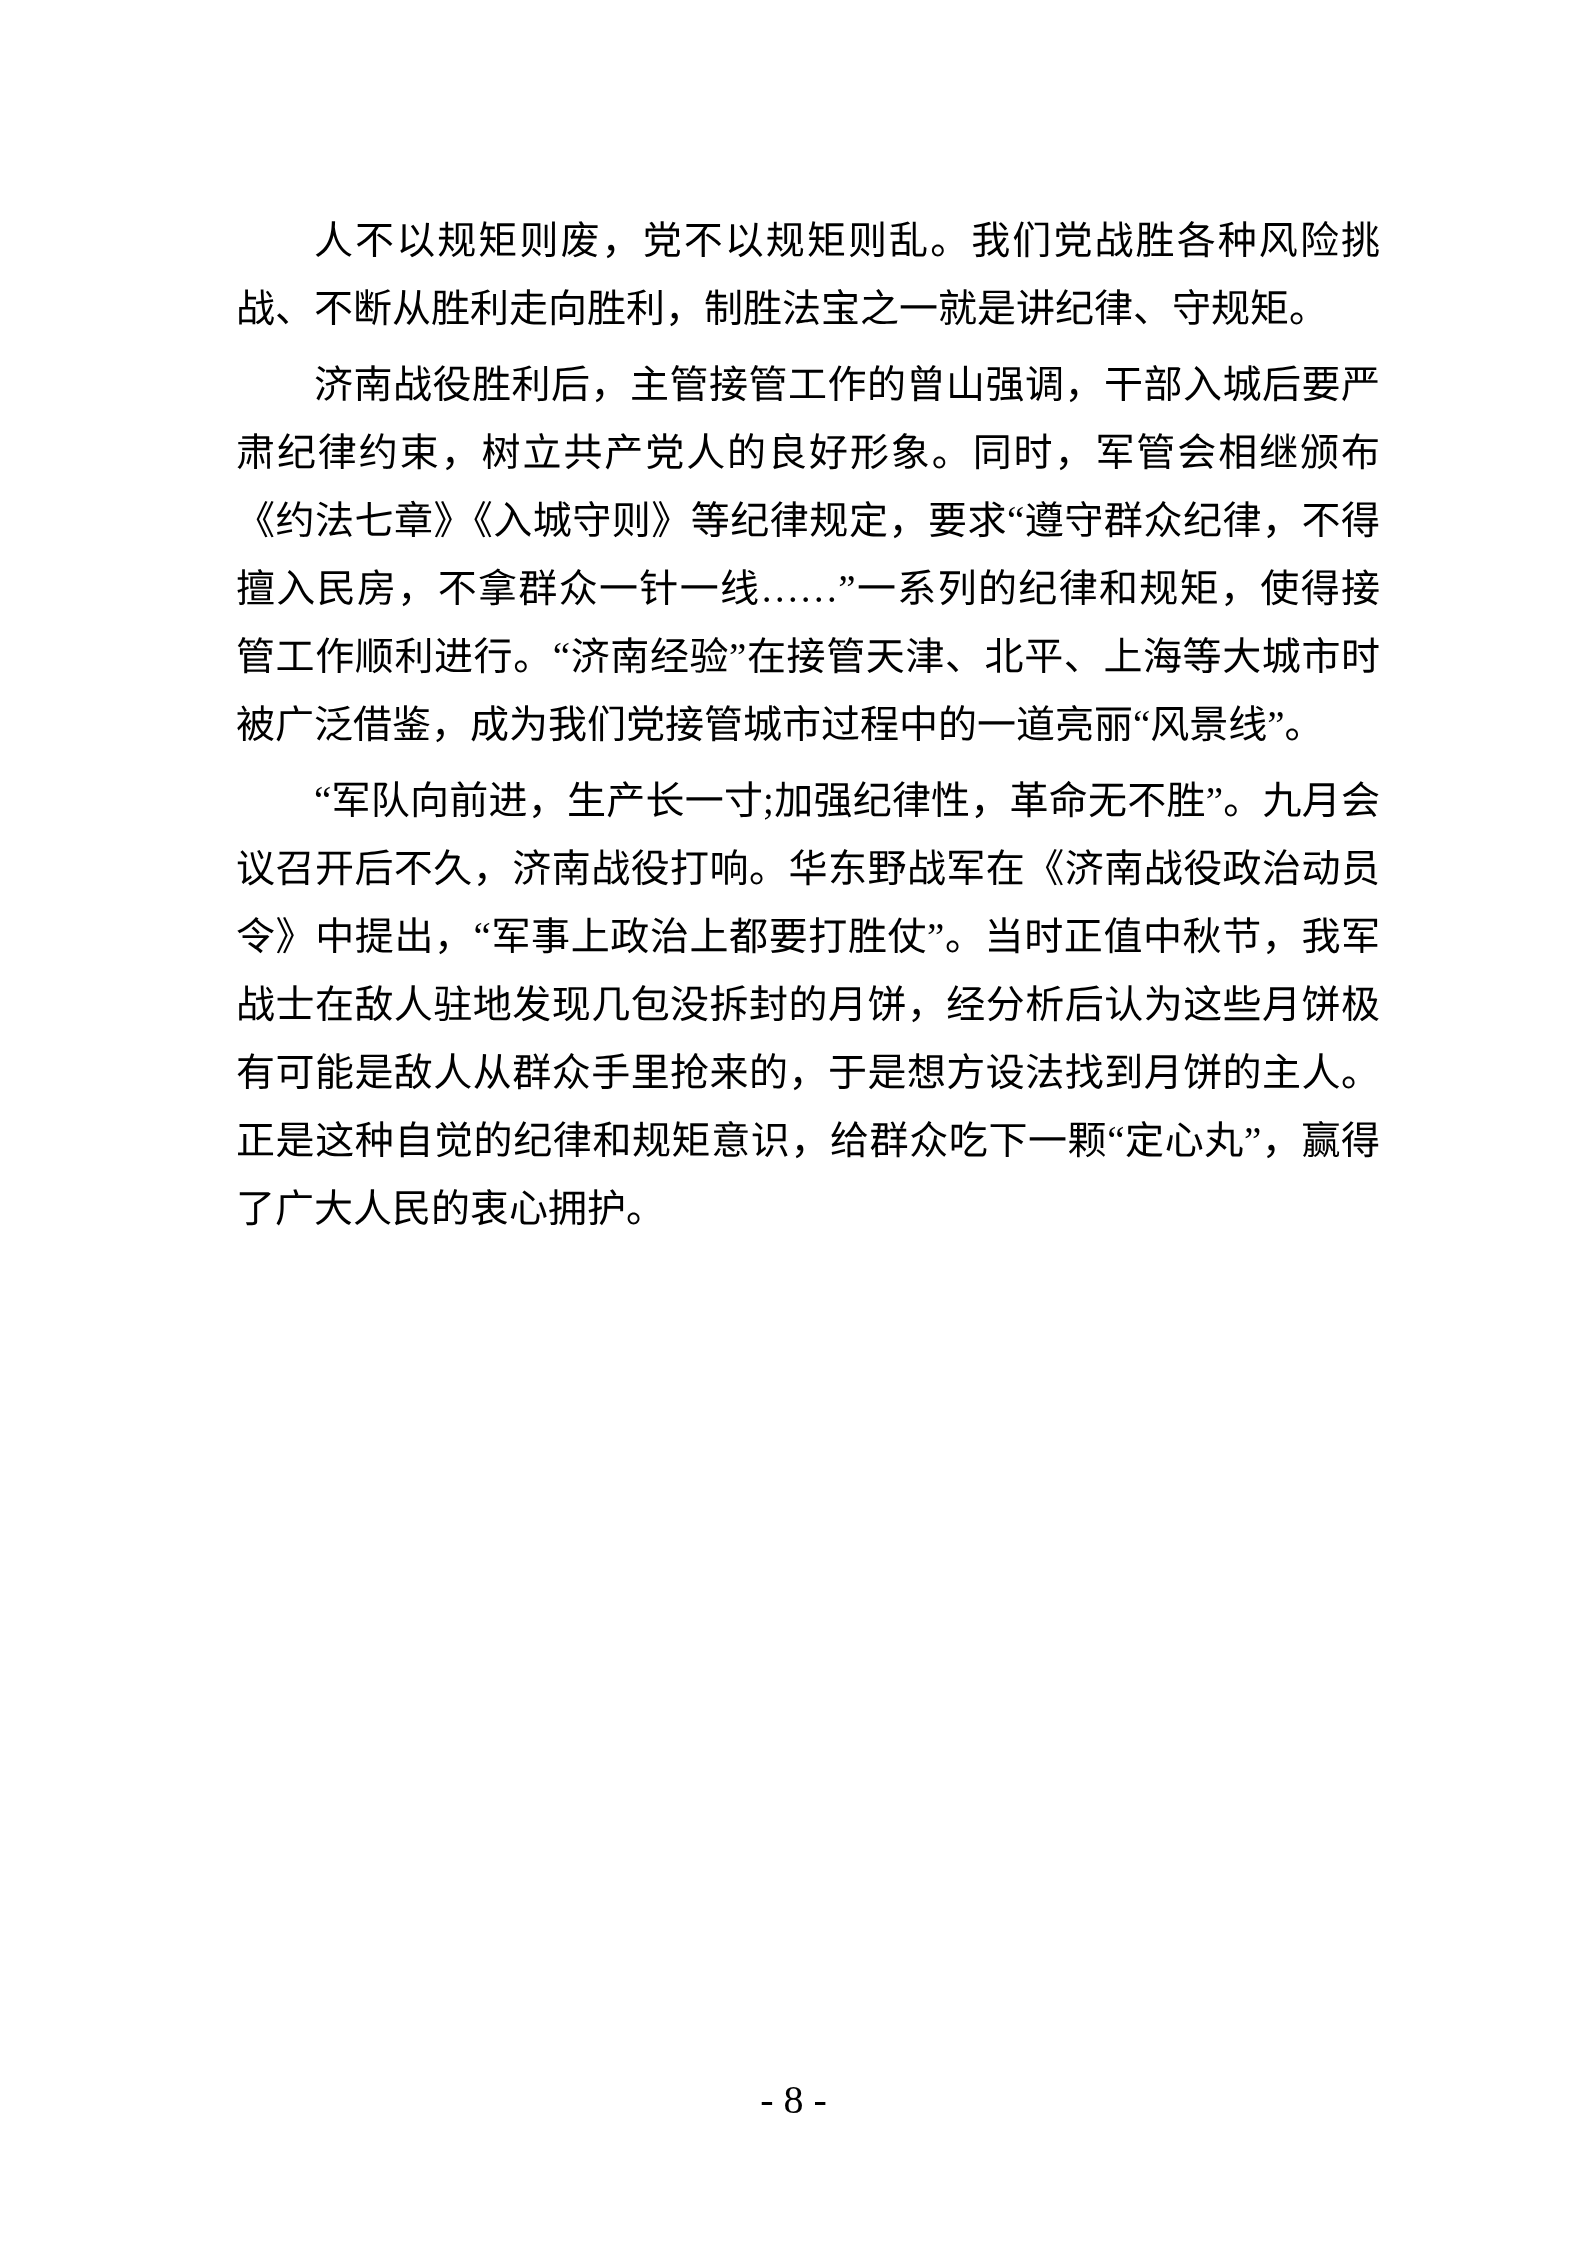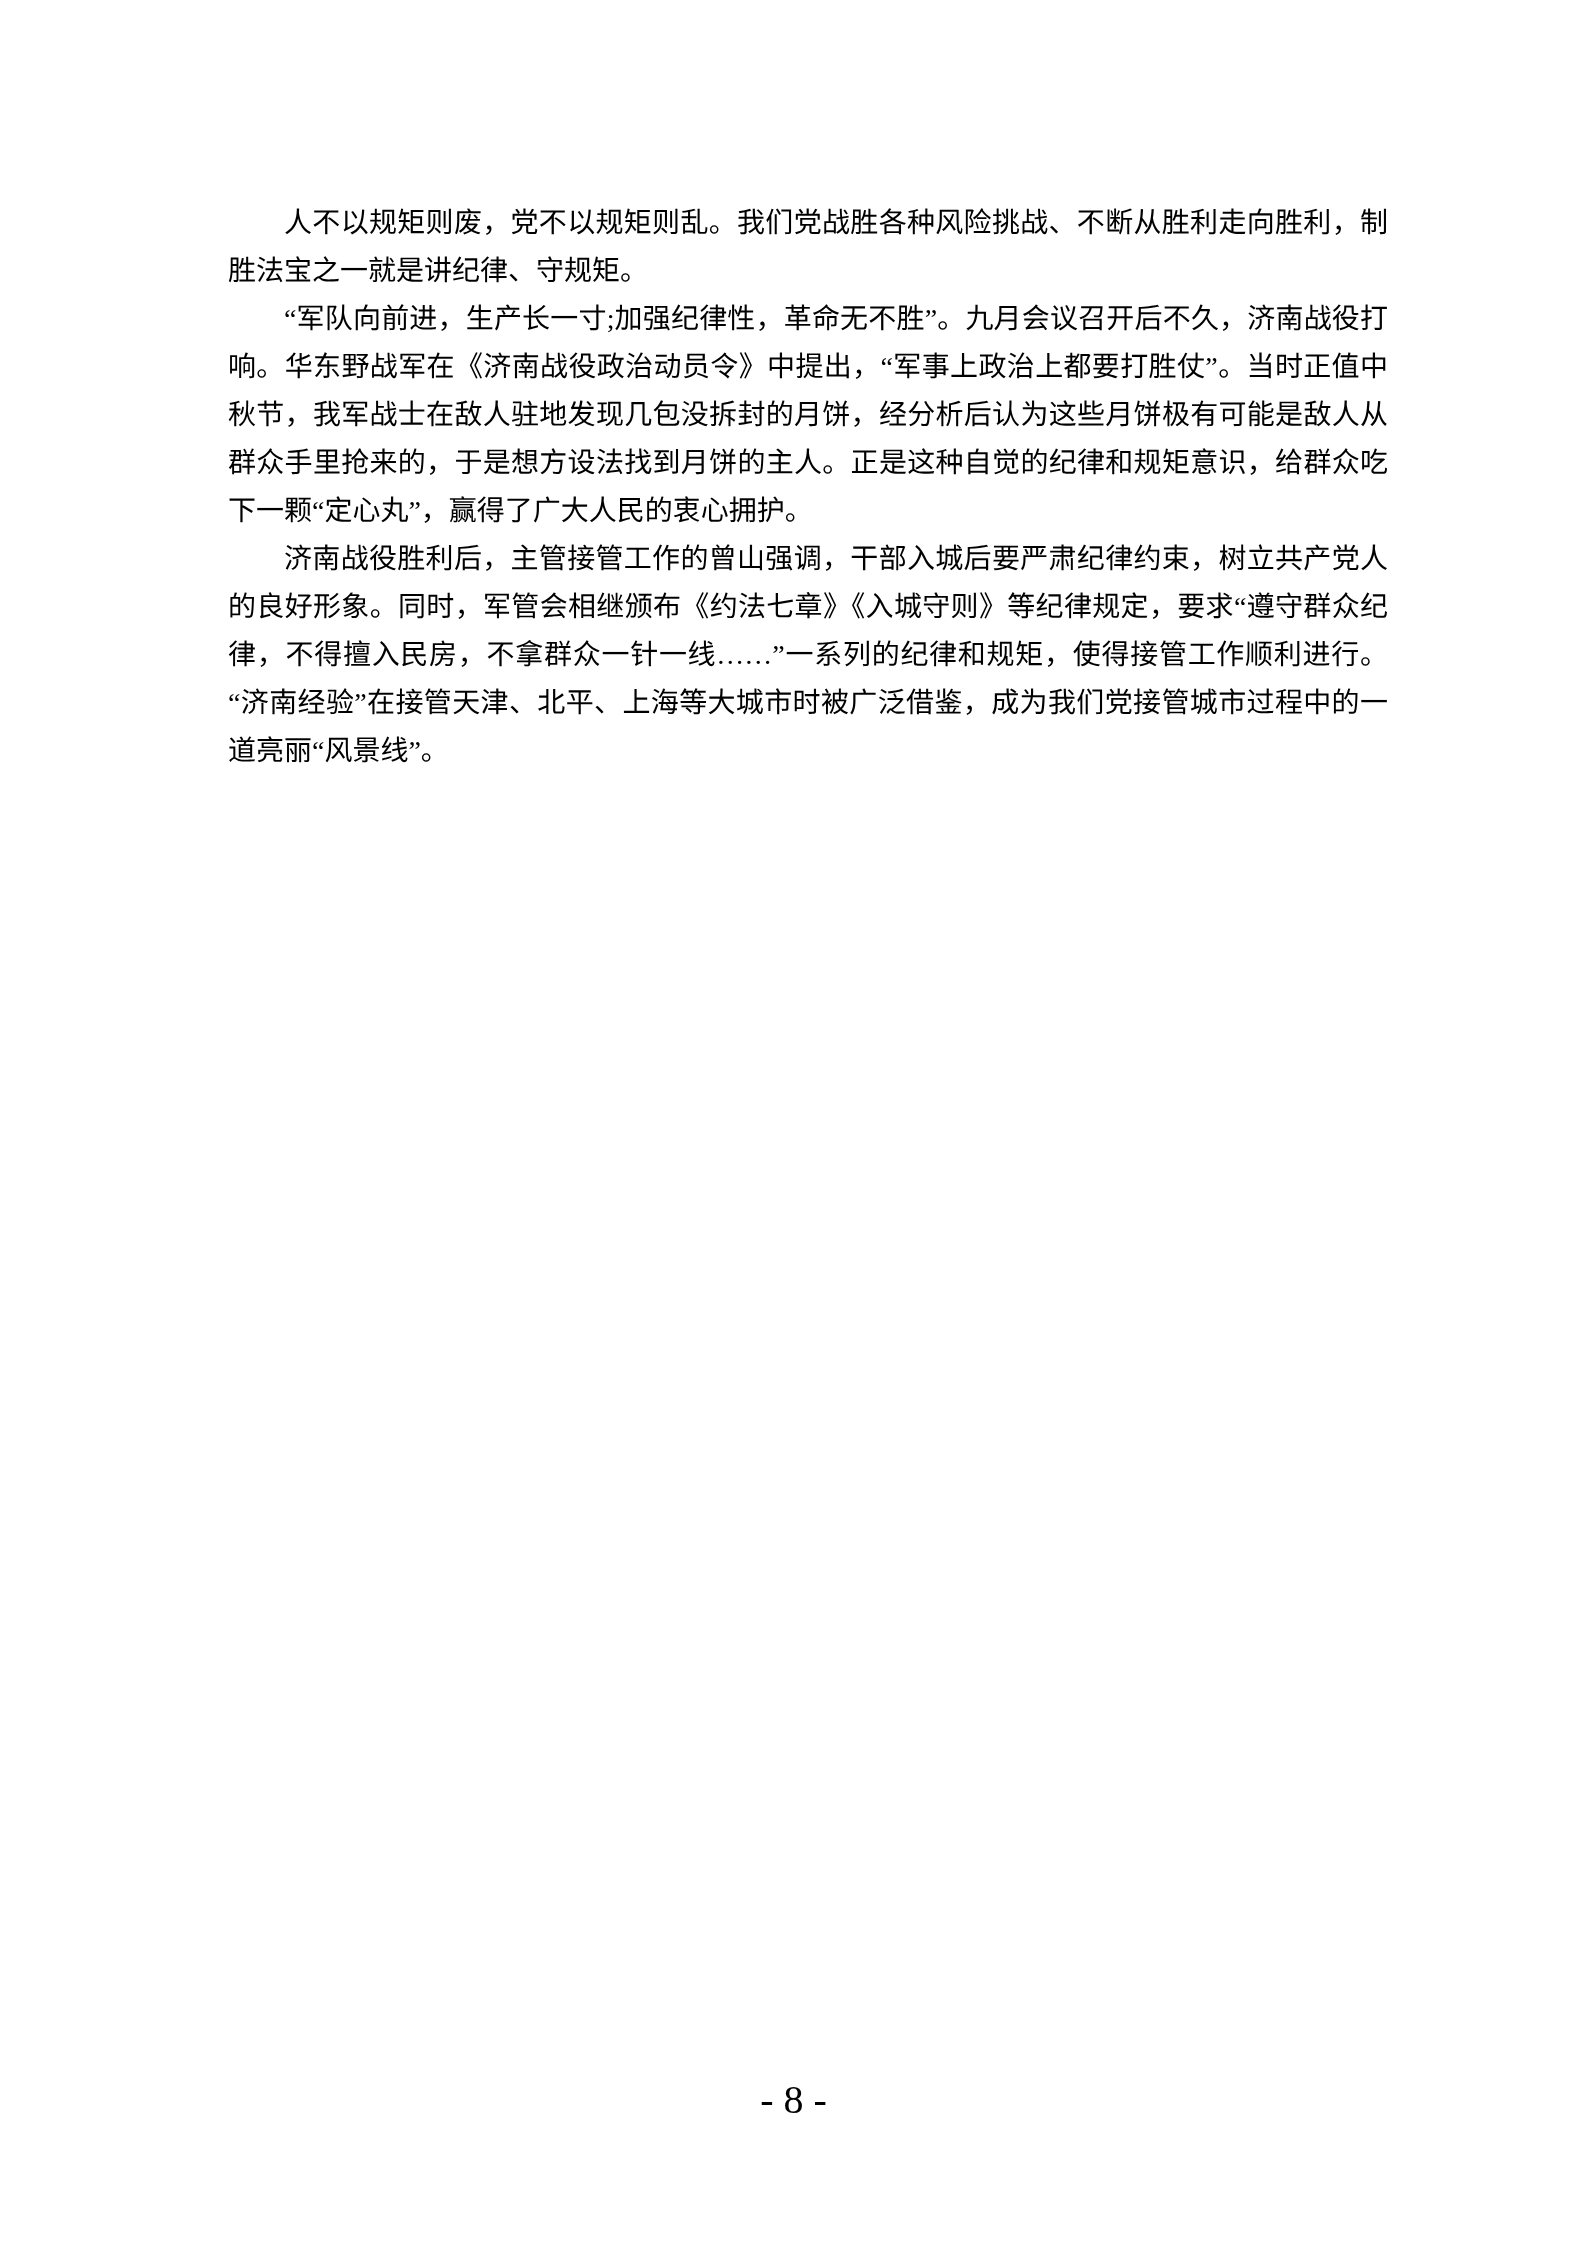--- a/index.html
+++ b/index.html
@@ -16,24 +16,24 @@
     font-family: "Liberation Serif", serif;
     overflow: hidden;
   }
   .content {
     position: absolute;
     left: 228px;
     top: 199px;
     width: 1160px;
   }
   .content p {
-    margin: 0;
+    margin: 8px;
     padding: 0;
-    font-size: 28px;
-    line-height: 48px;
+    font-size: 39px;
+    line-height: 68px;
     text-align: justify;
     text-justify: inter-ideograph;
     text-indent: 2em;
     letter-spacing: 0;
     word-break: break-all;
   }
   .page-number {
     position: absolute;
     top: 2078px;
     left: 0;
@@ -43,17 +43,17 @@
     line-height: 44px;
     color: #000000;
   }
 </style>
 </head>
 <body>
 
 <div class="page">
   <div class="content">
     <p>人不以规矩则废，党不以规矩则乱。我们党战胜各种风险挑战、不断从胜利走向胜利，制胜法宝之一就是讲纪律、守规矩。</p>
+    <p>济南战役胜利后，主管接管工作的曾山强调，干部入城后要严肃纪律约束，树立共产党人的良好形象。同时，军管会相继颁布《约法七章》《入城守则》等纪律规定，要求“遵守群众纪律，不得擅入民房，不拿群众一针一线……”一系列的纪律和规矩，使得接管工作顺利进行。“济南经验”在接管天津、北平、上海等大城市时被广泛借鉴，成为我们党接管城市过程中的一道亮丽“风景线”。</p>
     <p>“军队向前进，生产长一寸;加强纪律性，革命无不胜”。九月会议召开后不久，济南战役打响。华东野战军在《济南战役政治动员令》中提出，“军事上政治上都要打胜仗”。当时正值中秋节，我军战士在敌人驻地发现几包没拆封的月饼，经分析后认为这些月饼极有可能是敌人从群众手里抢来的，于是想方设法找到月饼的主人。正是这种自觉的纪律和规矩意识，给群众吃下一颗“定心丸”，赢得了广大人民的衷心拥护。</p>
-    <p>济南战役胜利后，主管接管工作的曾山强调，干部入城后要严肃纪律约束，树立共产党人的良好形象。同时，军管会相继颁布《约法七章》《入城守则》等纪律规定，要求“遵守群众纪律，不得擅入民房，不拿群众一针一线……”一系列的纪律和规矩，使得接管工作顺利进行。“济南经验”在接管天津、北平、上海等大城市时被广泛借鉴，成为我们党接管城市过程中的一道亮丽“风景线”。</p>
   </div>
   <div class="page-number">- 8 -</div>
 </div>
 
 </body></html>

